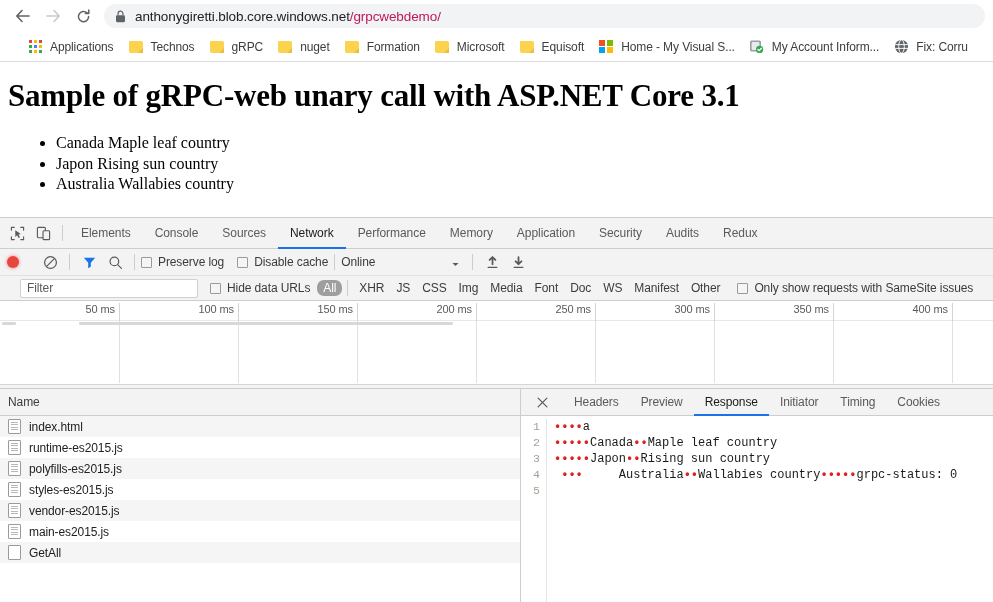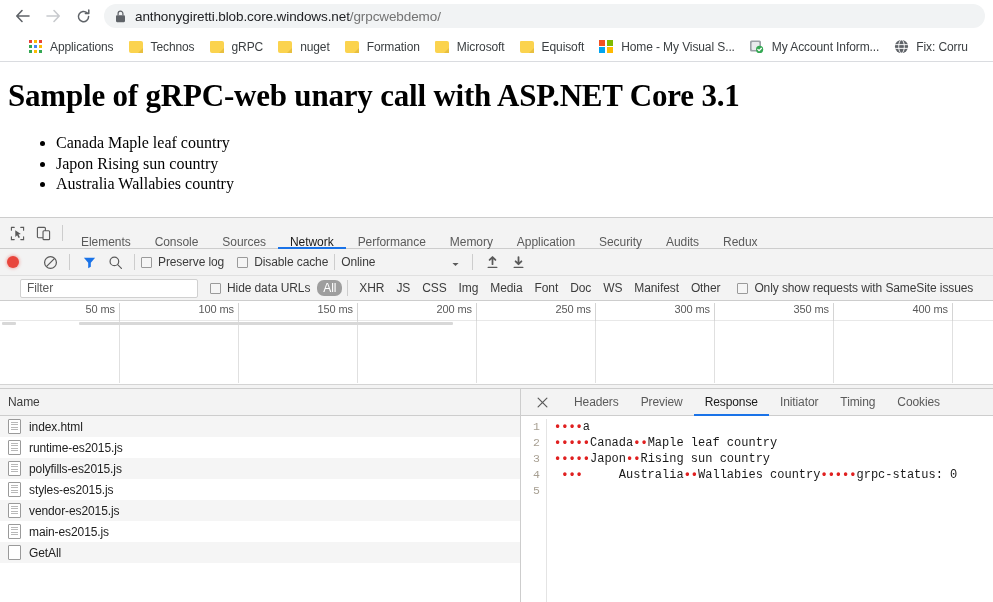--- a/index.html
+++ b/index.html
@@ -28,21 +28,21 @@
     flex: 1; height: 24px; margin-left: 6px;
     background: #f1f3f4; border-radius: 12px;
     display: flex; align-items: center; padding: 0 11px;
     cursor: text;
   }
   #lock-icon { margin-right: 9px; display: flex; }
   #url-text {
     font-size: 13.5px; color: #202124; letter-spacing: -0.1px;
     white-space: nowrap; overflow: hidden;
   }
-  #url-text .url-path { color: #737373; }
+  #url-text .url-path { color: #be185d; }
 
   
   #bookmarks-bar {
     height: 30px; display: flex; align-items: center;
     padding: 0 20px; gap: 0; overflow: hidden;
     border-bottom: 1px solid #dadce0;
   }
   .bookmark {
     display: flex; align-items: center; height: 22px;
     padding: 0 7px; border-radius: 4px; cursor: pointer;
@@ -102,21 +102,21 @@
     height: 31px; display: flex; align-items: center;
     border-bottom: 1px solid #cdcdcd; background: #f3f3f3;
     padding-left: 4px; flex: none;
   }
   .dt-icon-btn {
     width: 26px; height: 26px; display: flex;
     align-items: center; justify-content: center; cursor: pointer;
   }
   .vsep { width: 1px; height: 16px; background: #cdcdcd; margin: 0 6px; }
   .dt-tab {
-    height: 31px; display: flex; align-items: flex-end;
+    height: 31px; display: flex; align-items: center;
     padding: 0 12px; font-size: 12px; color: #5a5a5a;
     cursor: pointer; position: relative; letter-spacing: -0.05px;
   }
   .dt-tab.active { color: #1a1a1a; }
   .dt-tab.active::after {
     content: ""; position: absolute; left: 0; right: 0; bottom: 0;
     height: 2px; background: #1a73e8;
   }
 
   #network-toolbar {

